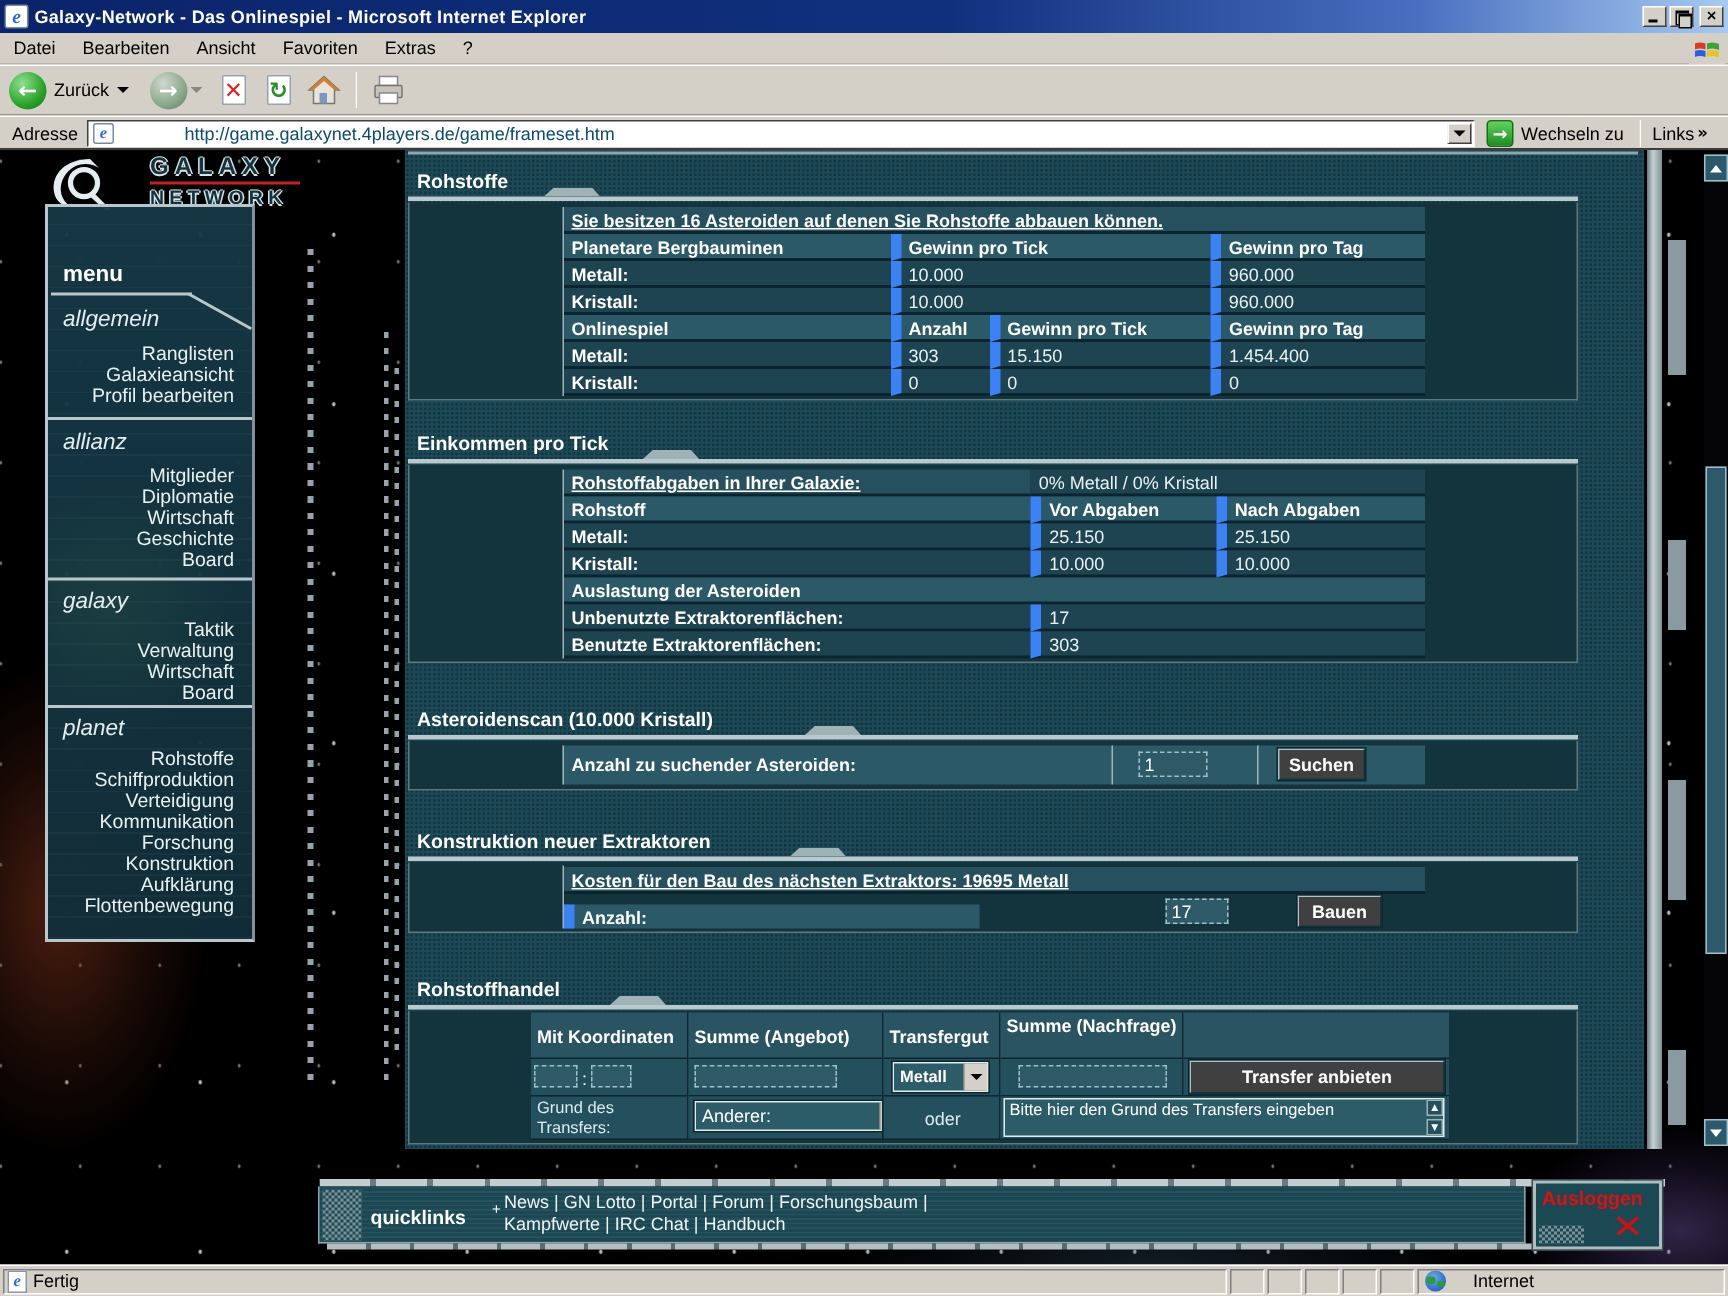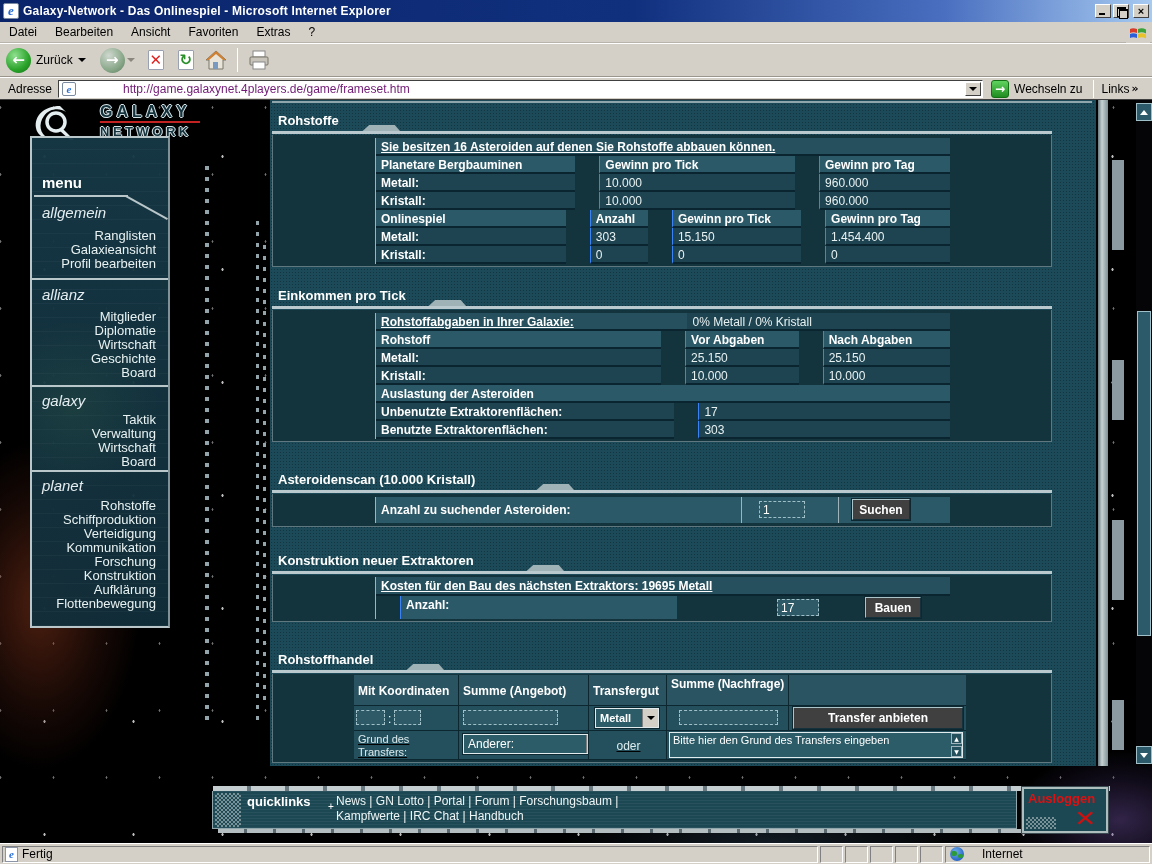--- a/index.html
+++ b/index.html
@@ -40,21 +40,21 @@
 .page { position:absolute; inset:2px 4px; background:#fff; border:1px solid #9aa2b2; border-radius:1px; }
 .tb-glyph { position:relative; z-index:1; font:bold 15px/15px "DejaVu Sans",sans-serif; }
 .tb-sep { width:1px; height:24px; background:#9a968e; border-right:1px solid #fff; margin:0 6px; }
 
 .addressbar { position:absolute; left:0; top:77px; width:1152px; height:22px; background:#d4d0c8;
   border-top:1px solid #fff; display:flex; align-items:center; padding:0 2px 0 8px; }
 .addr-label { font:12px "Liberation Sans",sans-serif; color:#000; margin-right:6px; white-space:nowrap; }
 .addr-input { flex:0 0 925px; height:18px; background:#fff; border:1px solid; border-color:#404040 #fff #fff #404040;
   display:flex; align-items:center; position:relative; }
 .addr-input .ie-icon { width:14px; height:14px; margin:0 3px; font-size:11px; line-height:12px; }
-.addr-url { font:12px "Liberation Sans",sans-serif; color:#701a75; white-space:nowrap;padding-left:44px; }
+.addr-url { font:12px "Liberation Sans",sans-serif; color:#0c4a6e; white-space:nowrap;padding-left:44px; }
 .addr-drop { position:absolute; right:1px; top:1px; width:16px; height:14px; background:#d4d0c8; border:1px solid; border-color:#fff #404040 #404040 #fff; display:flex; align-items:center; justify-content:center; }
 .addr-drop::after { content:""; width:0; height:0; border-left:4px solid transparent; border-right:4px solid transparent; border-top:4px solid #000; }
 .go-btn { display:flex; align-items:center; margin-left:8px; white-space:nowrap; }
 .go-ico { width:18px; height:18px; border-radius:3px; background:linear-gradient(#5fd35f,#1f8c1f); border:1px solid #147014; color:#fff; font:bold 12px/16px "DejaVu Sans",sans-serif; text-align:center; flex:0 0 18px; }
 .go-label { font:12px "Liberation Sans",sans-serif; margin:0 8px 0 5px; white-space:nowrap; }
 .links-sep { width:1px; height:18px; background:#9a968e; border-right:1px solid #fff; margin:0 2px; }
 .links-label { font:12px "Liberation Sans",sans-serif; margin:0 2px 0 6px; }
 .links-chev { font:bold 11px "DejaVu Sans",sans-serif; margin-right:4px; }
 
 
@@ -74,26 +74,26 @@
 .rail { position:absolute; left:1098px; top:0; width:10px; height:666px; background:linear-gradient(90deg,#6a7a80,#c6d2d4 40%,#7e9096); }
 .rail-seg { position:absolute; left:1112px; width:12px; background:#8a9aa0; }
 
 
 .sec { position:absolute; left:2px; width:780px; }
 .sec-title { font:bold 13px "Liberation Sans",sans-serif; color:#fff; padding-left:6px; height:16px; }
 .sec-line { position:relative; height:3px; background:#b9c9cd; margin-top:2px; }
 .sec-tab { position:absolute; top:-6px; height:6px; width:44px; background:#9fb2b6; clip-path:polygon(15% 100%,30% 0,88% 0,100% 100%); }
 .panel { position:relative; background:#13343d; border:1px solid #5f777e; border-top:none; margin-top:1px; }
 .gtable { position:absolute; left:102px; top:3px; width:575px; border-left:1px solid #9fb4ba; }
-.row { display:flex; height:18px; }
+.row { display:flex; height:18px;align-items:flex-end; }
 .cell { font:12px "Liberation Sans",sans-serif; color:#e8f2f2; padding:2px 0 0 5px; overflow:hidden; white-space:nowrap; border-bottom:2px solid #0a2530; }
 .cell.h { background:#2c5968; font-weight:bold; color:#fff; }
 .cell.d { background:#1e4351; }
 .cell.b { font-weight:bold; color:#fff; }
-.cell.vsep { border-left:1px solid #3b82f6;margin-left:24px; }
+.cell.vsep { border-left:7px solid #3b82f6; }
 .banner { background:#26505e; font-weight:bold; text-decoration:underline; color:#fff; }
 
 
 .ginput { position:absolute; background:#2d5a66; border:1px dashed #9fc0c8; color:#fff; font:12px "Liberation Sans",sans-serif; padding:1px 3px; }
 .gbtn { position:absolute; background:#404040; border:1px solid; border-color:#aac4ca #15323c #15323c #aac4ca; outline:1px solid #0e2832;
   color:#fff; font:bold 12px "Liberation Sans",sans-serif; text-align:center; }
 .radio { display:inline-block; width:15px; height:16px; background:#16323c; border:1px dashed #9ab4bc; vertical-align:-4px; margin-right:3px; position:relative; }
 .radio i { position:absolute; left:3px; top:3px; width:8px; height:9px; border-radius:50%; background:#fff; }
 .radio i::after { content:""; position:absolute; left:2px; top:2px; width:4px; height:5px; border-radius:50%; background:#555; }
 
@@ -139,21 +139,21 @@
 .sb-up::after { border-left:4px solid transparent; border-right:4px solid transparent; border-bottom:5px solid #fff; }
 .sb-down::after { border-left:4px solid transparent; border-right:4px solid transparent; border-top:5px solid #fff; }
 .sb-thumb { position:absolute; left:1137px; top:211px; width:14px; height:325px; background:#2d5a6a; border:1px solid #9fc0c8; }
 
 
 .qbar-top { position:absolute; left:213px; top:686px; width:897px; height:5px; background:repeating-linear-gradient(90deg,#c4cdcf 0 34px,#6a7a80 34px 38px); }
 .qbar { position:absolute; left:212px; top:691px; width:805px; height:38px; background:#1c4854;
   background-image:repeating-linear-gradient(0deg, rgba(255,255,255,.05) 0 1px, transparent 1px 3px);
   border:1px solid #8fa6ac; border-top:none; }
 .qbar-bottom { position:absolute; left:218px; top:729px; width:887px; height:4px; background:repeating-linear-gradient(90deg,#b4bec0 0 26px,#5a6a70 26px 29px); }
-.ql-label { position:absolute; left:34px; top:3px; font:bold 13px "Liberation Sans",sans-serif; color:#fff; }
+.ql-label { position:absolute; left:34px; top:13px; font:bold 13px "Liberation Sans",sans-serif; color:#fff; }
 .ql-plus { position:absolute; left:115px; top:10px; font:10px "Liberation Sans",sans-serif; color:#fff; }
 .ql-line { position:absolute; left:123px; font:12px "Liberation Sans",sans-serif; color:#eef5f5; white-space:nowrap; }
 .ql-line a { color:#eef5f5; text-decoration:none; }
 .ql-dither { position:absolute; left:2px; top:2px; width:26px; height:34px;
   background:repeating-conic-gradient(#9fb0b4 0 25%, transparent 0 50%); background-size:4px 4px; opacity:.7; }
 .logout { position:absolute; left:1022px; top:687px; width:86px; height:46px; background:#1c4854; border:2px solid #aebebe; outline:1px solid #3a4a50; }
 .logout-label { position:absolute; left:4px; top:2px; font:bold 13px "Liberation Sans",sans-serif; color:#e01010; }
 .logout-x { position:absolute; right:12px; bottom:0px; font:bold 22px "DejaVu Sans",sans-serif; color:#cc1111; transform:scaleX(1.2); }
 .logout-dither { position:absolute; left:2px; bottom:2px; width:30px; height:12px; background:repeating-conic-gradient(#9fb0b4 0 25%, transparent 0 50%); background-size:4px 4px; opacity:.7; }
 
@@ -409,21 +409,21 @@
                     <span class="sarrow"></span>
                 </div>
               </div>
               <div class="hcell body" style="width:122px;position:relative;">
                 <div class="ginput" style="left:12px;top:4px;width:99px;height:15px;"></div>
               </div>
               <div class="hcell body" style="width:177px;border-right:none;position:relative;">
                 <div class="gbtn" style="left:4px;top:1px;width:170px;height:22px;padding-top:3px;">Transfer anbieten</div>
               </div>
             </div>
-            <div class="hrow" style="height:29px;text-decoration:underline;">
+            <div class="hrow" style="height:29px;">
               <div class="hcell body" style="width:105px;font:11px 'Liberation Sans',sans-serif;line-height:13px;padding-top:2px;">Grund des Transfers:</div>
               <div class="hcell body" style="width:130px;position:relative;">
                 <div class="gselect" style="position:absolute;left:4px;top:3px;width:140px;align-items:center;">
                   <span class="sval" style="font-weight:normal;font-size:12px;">Anderer:</span>
                     <span class="sarrow"></span>
                 </div>
               </div>
               <div class="hcell body" style="width:78px;text-align:center;padding-top:8px;">oder</div>
               <div class="hcell body" style="width:299px;border-right:none;position:relative;">
                 <div class="gtextarea" style="left:2px;top:1px;width:294px;height:26px;">

